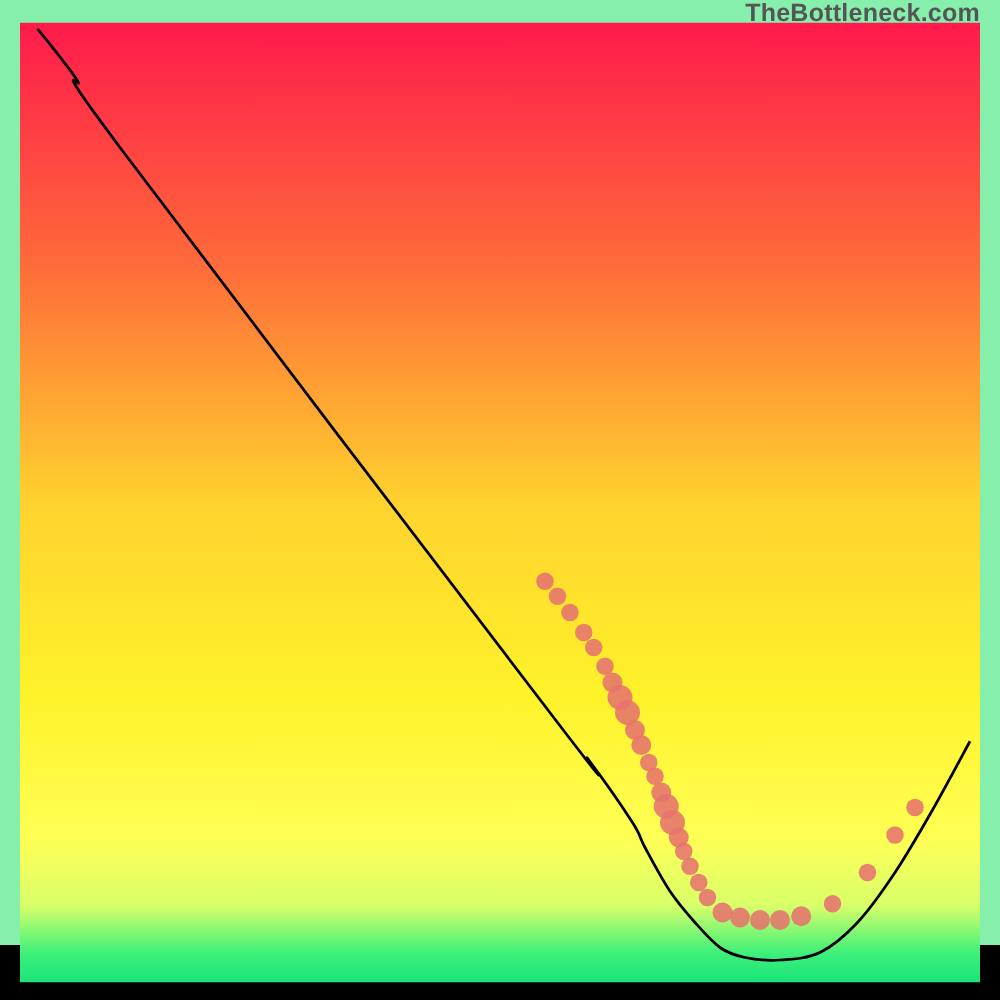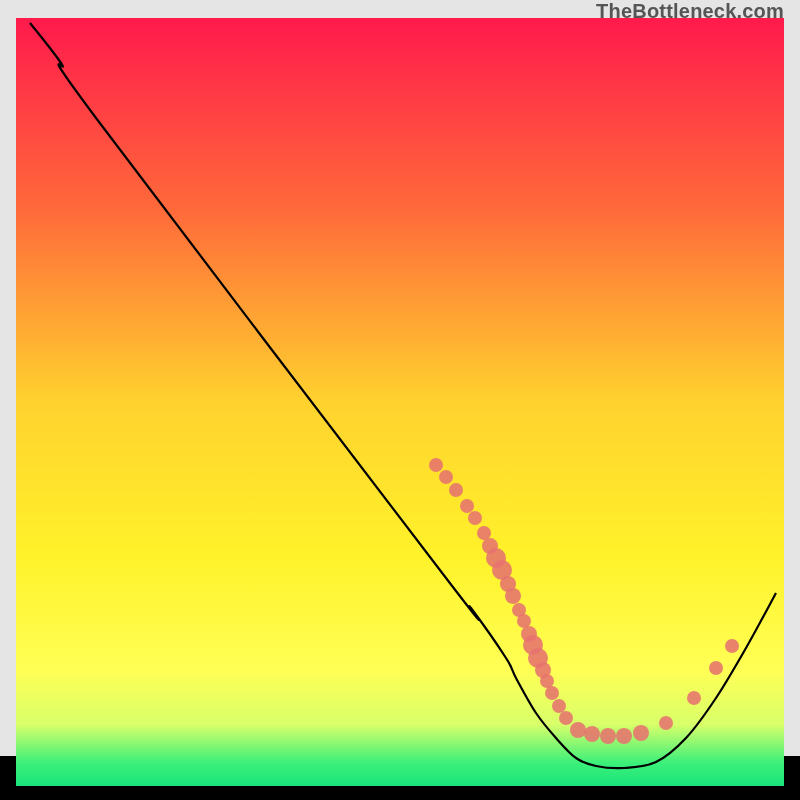--- a/index.html
+++ b/index.html
@@ -7,21 +7,21 @@
     padding: 0;
     width: 800px;
     height: 800px;
     background: #000;
     overflow: hidden;
   }
   .container {
     position: relative;
     width: 800px;
     height: 756px;
-    background: #e5e5e5;
+    background: #86efac;
   }
   .gradient {
     position: absolute;
     left: 16px;
     top: 18px;
     width: 768px;
     height: 768px;
   }
   .watermark {
     position: absolute;

